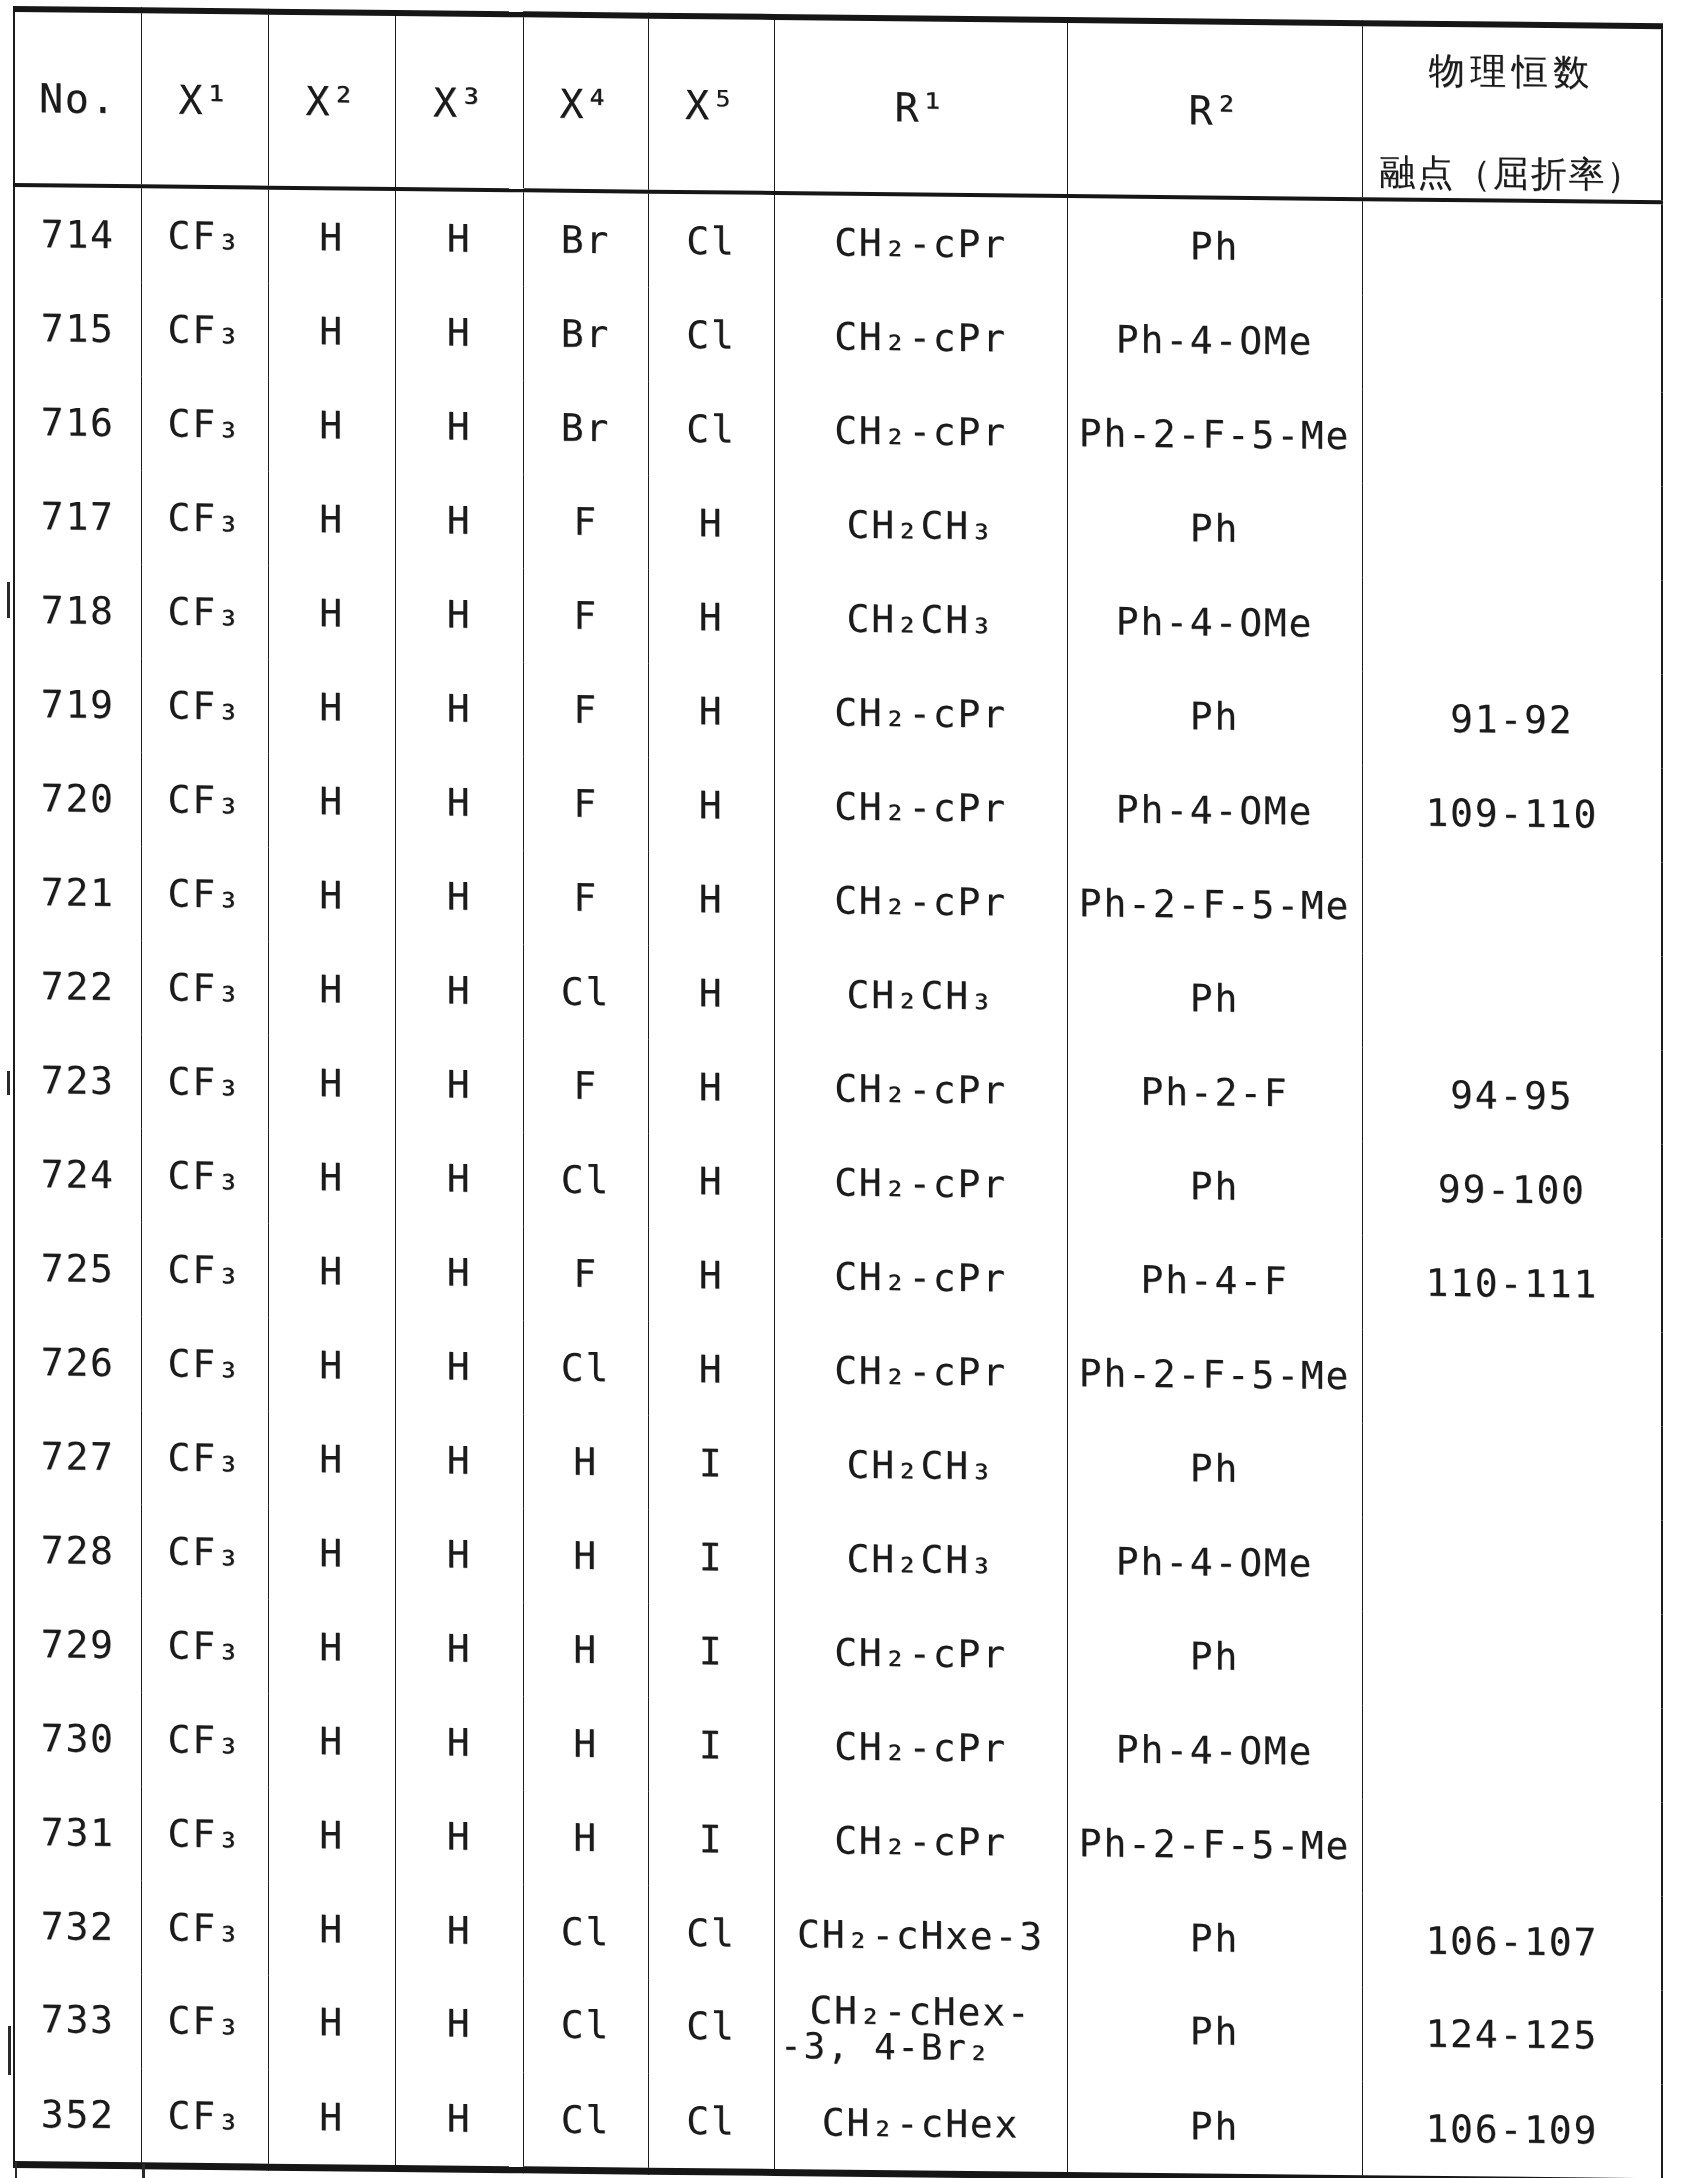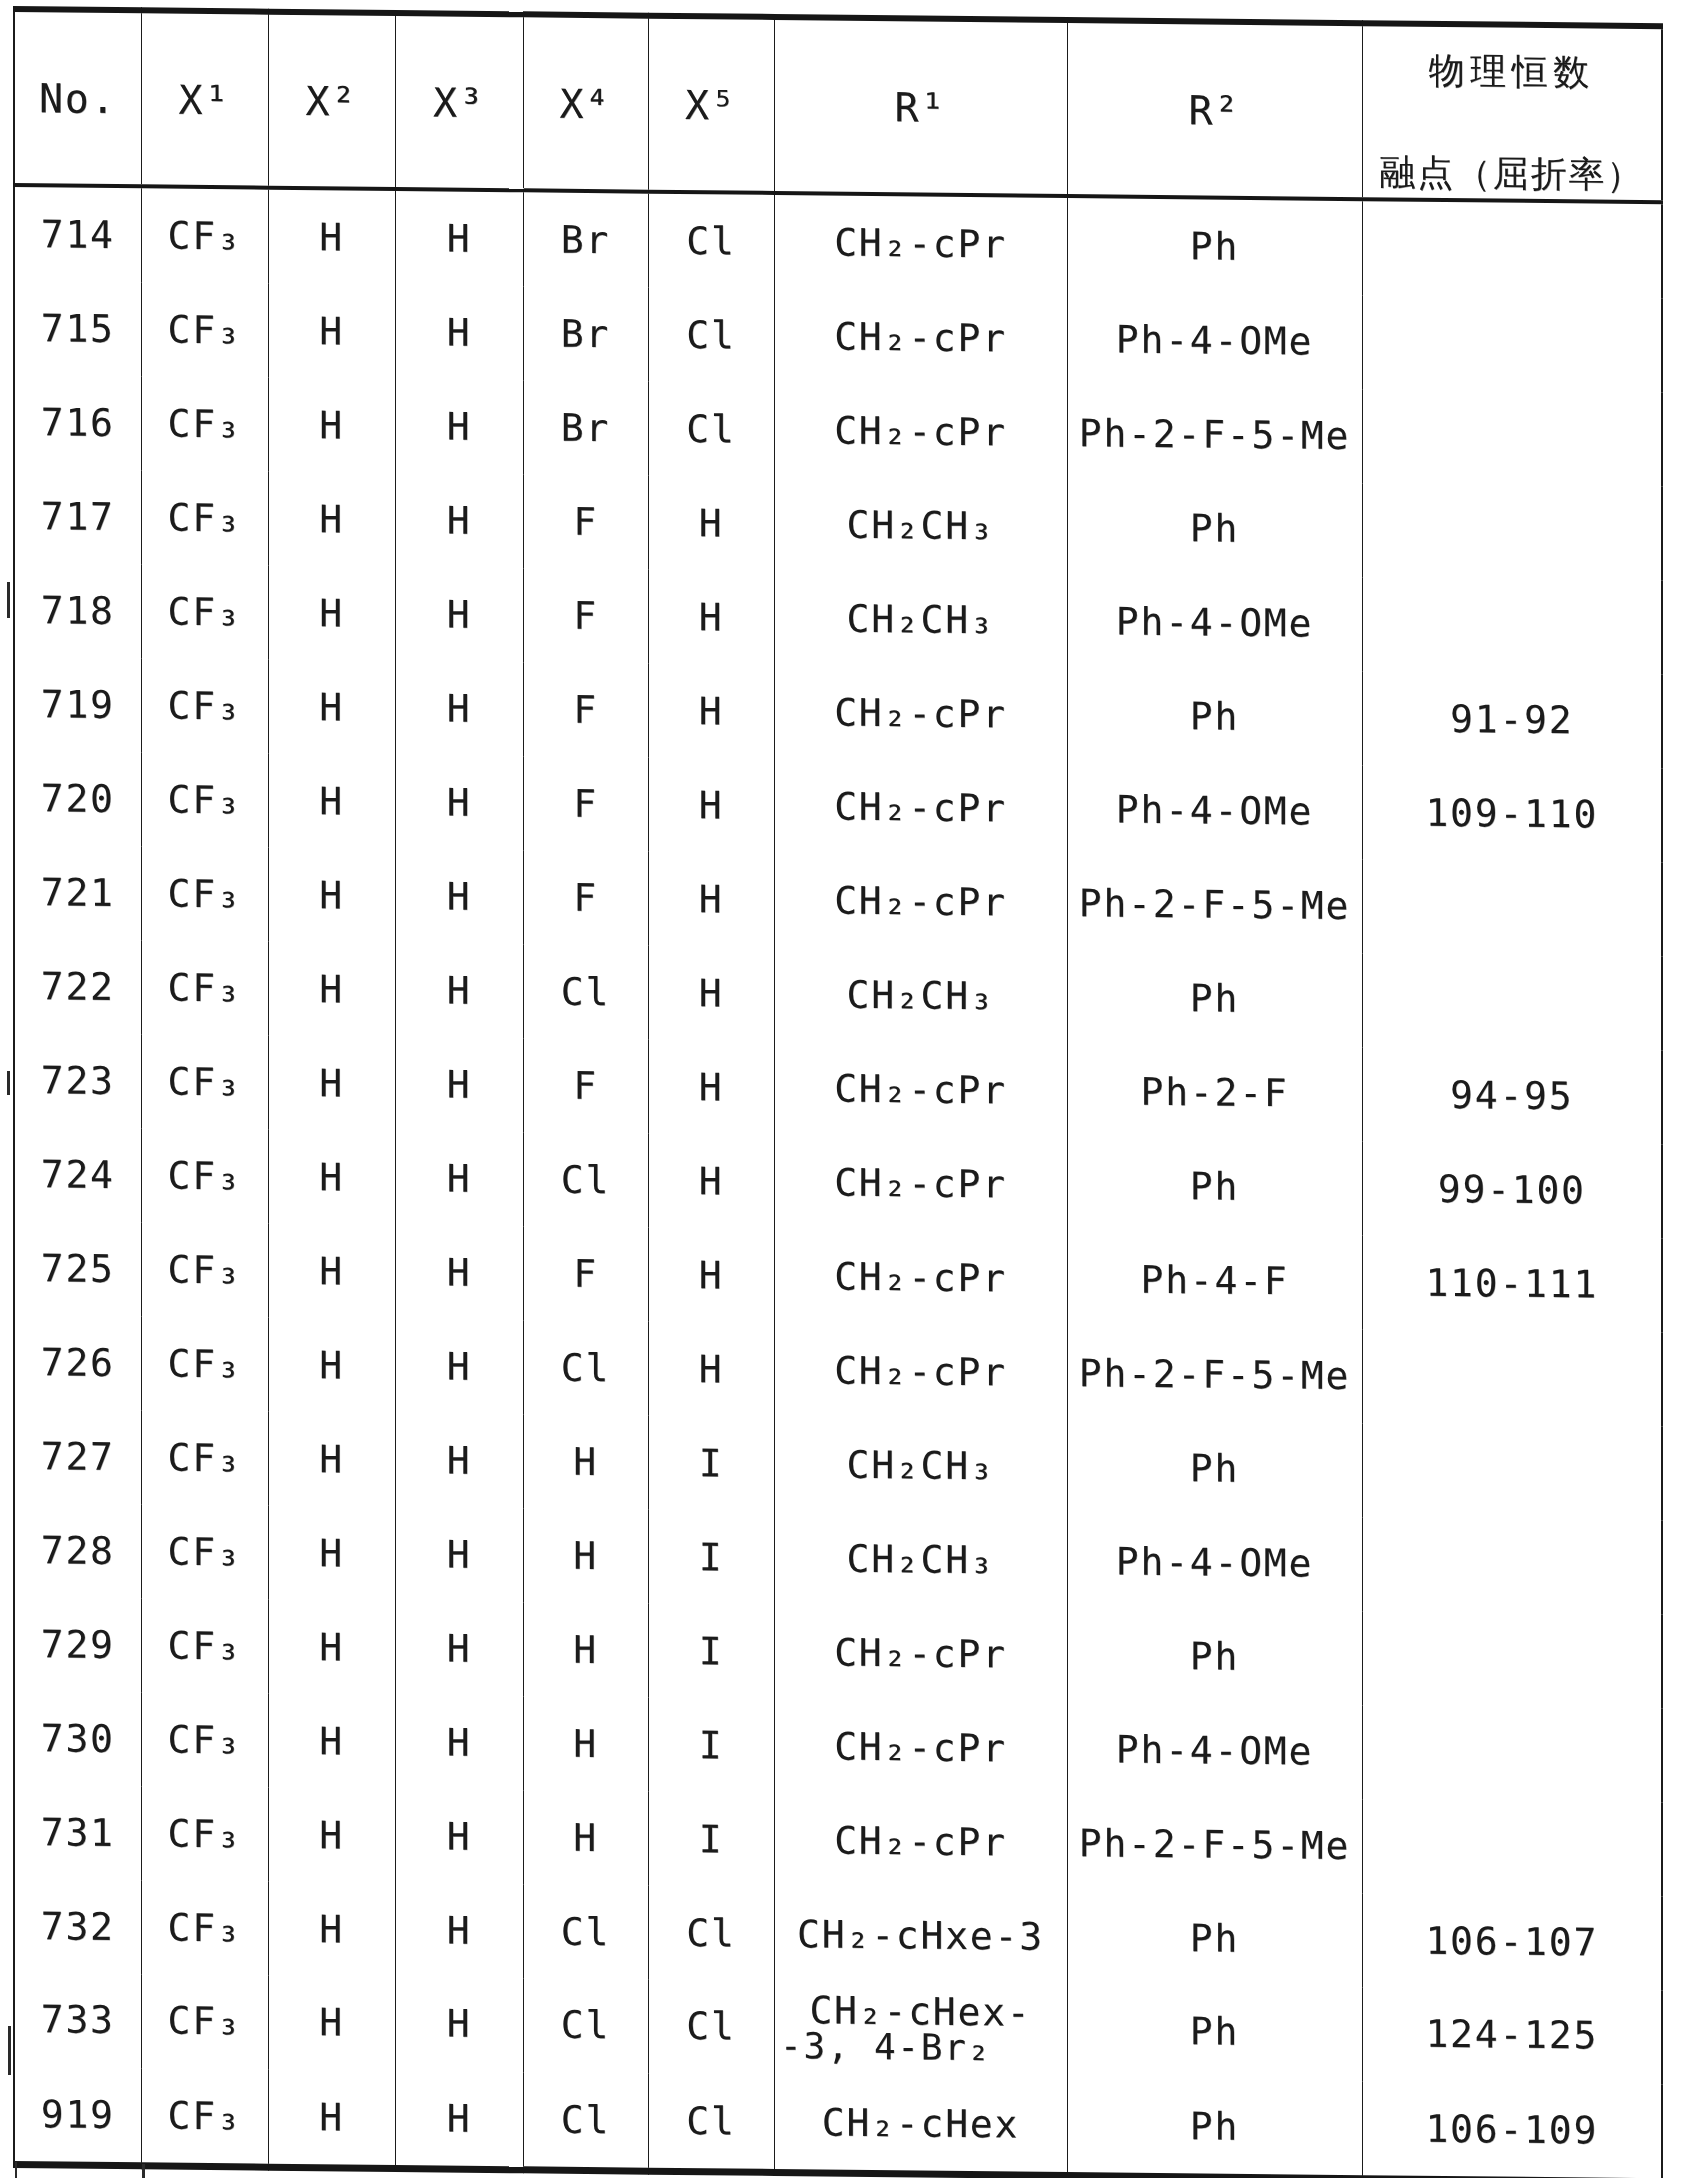--- a/index.html
+++ b/index.html
@@ -400,21 +400,21 @@
     <td>Cl</td>
     <td>Cl</td>
     <td>
       <div class="r1-line1">CH₂-cHex-</div>
       <div class="r1-line2">-3, 4-Br₂</div>
     </td>
     <td>Ph</td>
     <td>124-125</td>
   </tr>
           <tr>
-    <td>919</td>
+    <td>352</td>
     <td>CF₃</td>
     <td>H</td>
     <td>H</td>
     <td>Cl</td>
     <td>Cl</td>
     <td>
       <div class="r1-line1">CH₂-cHex</div>
 
     </td>
     <td>Ph</td>

